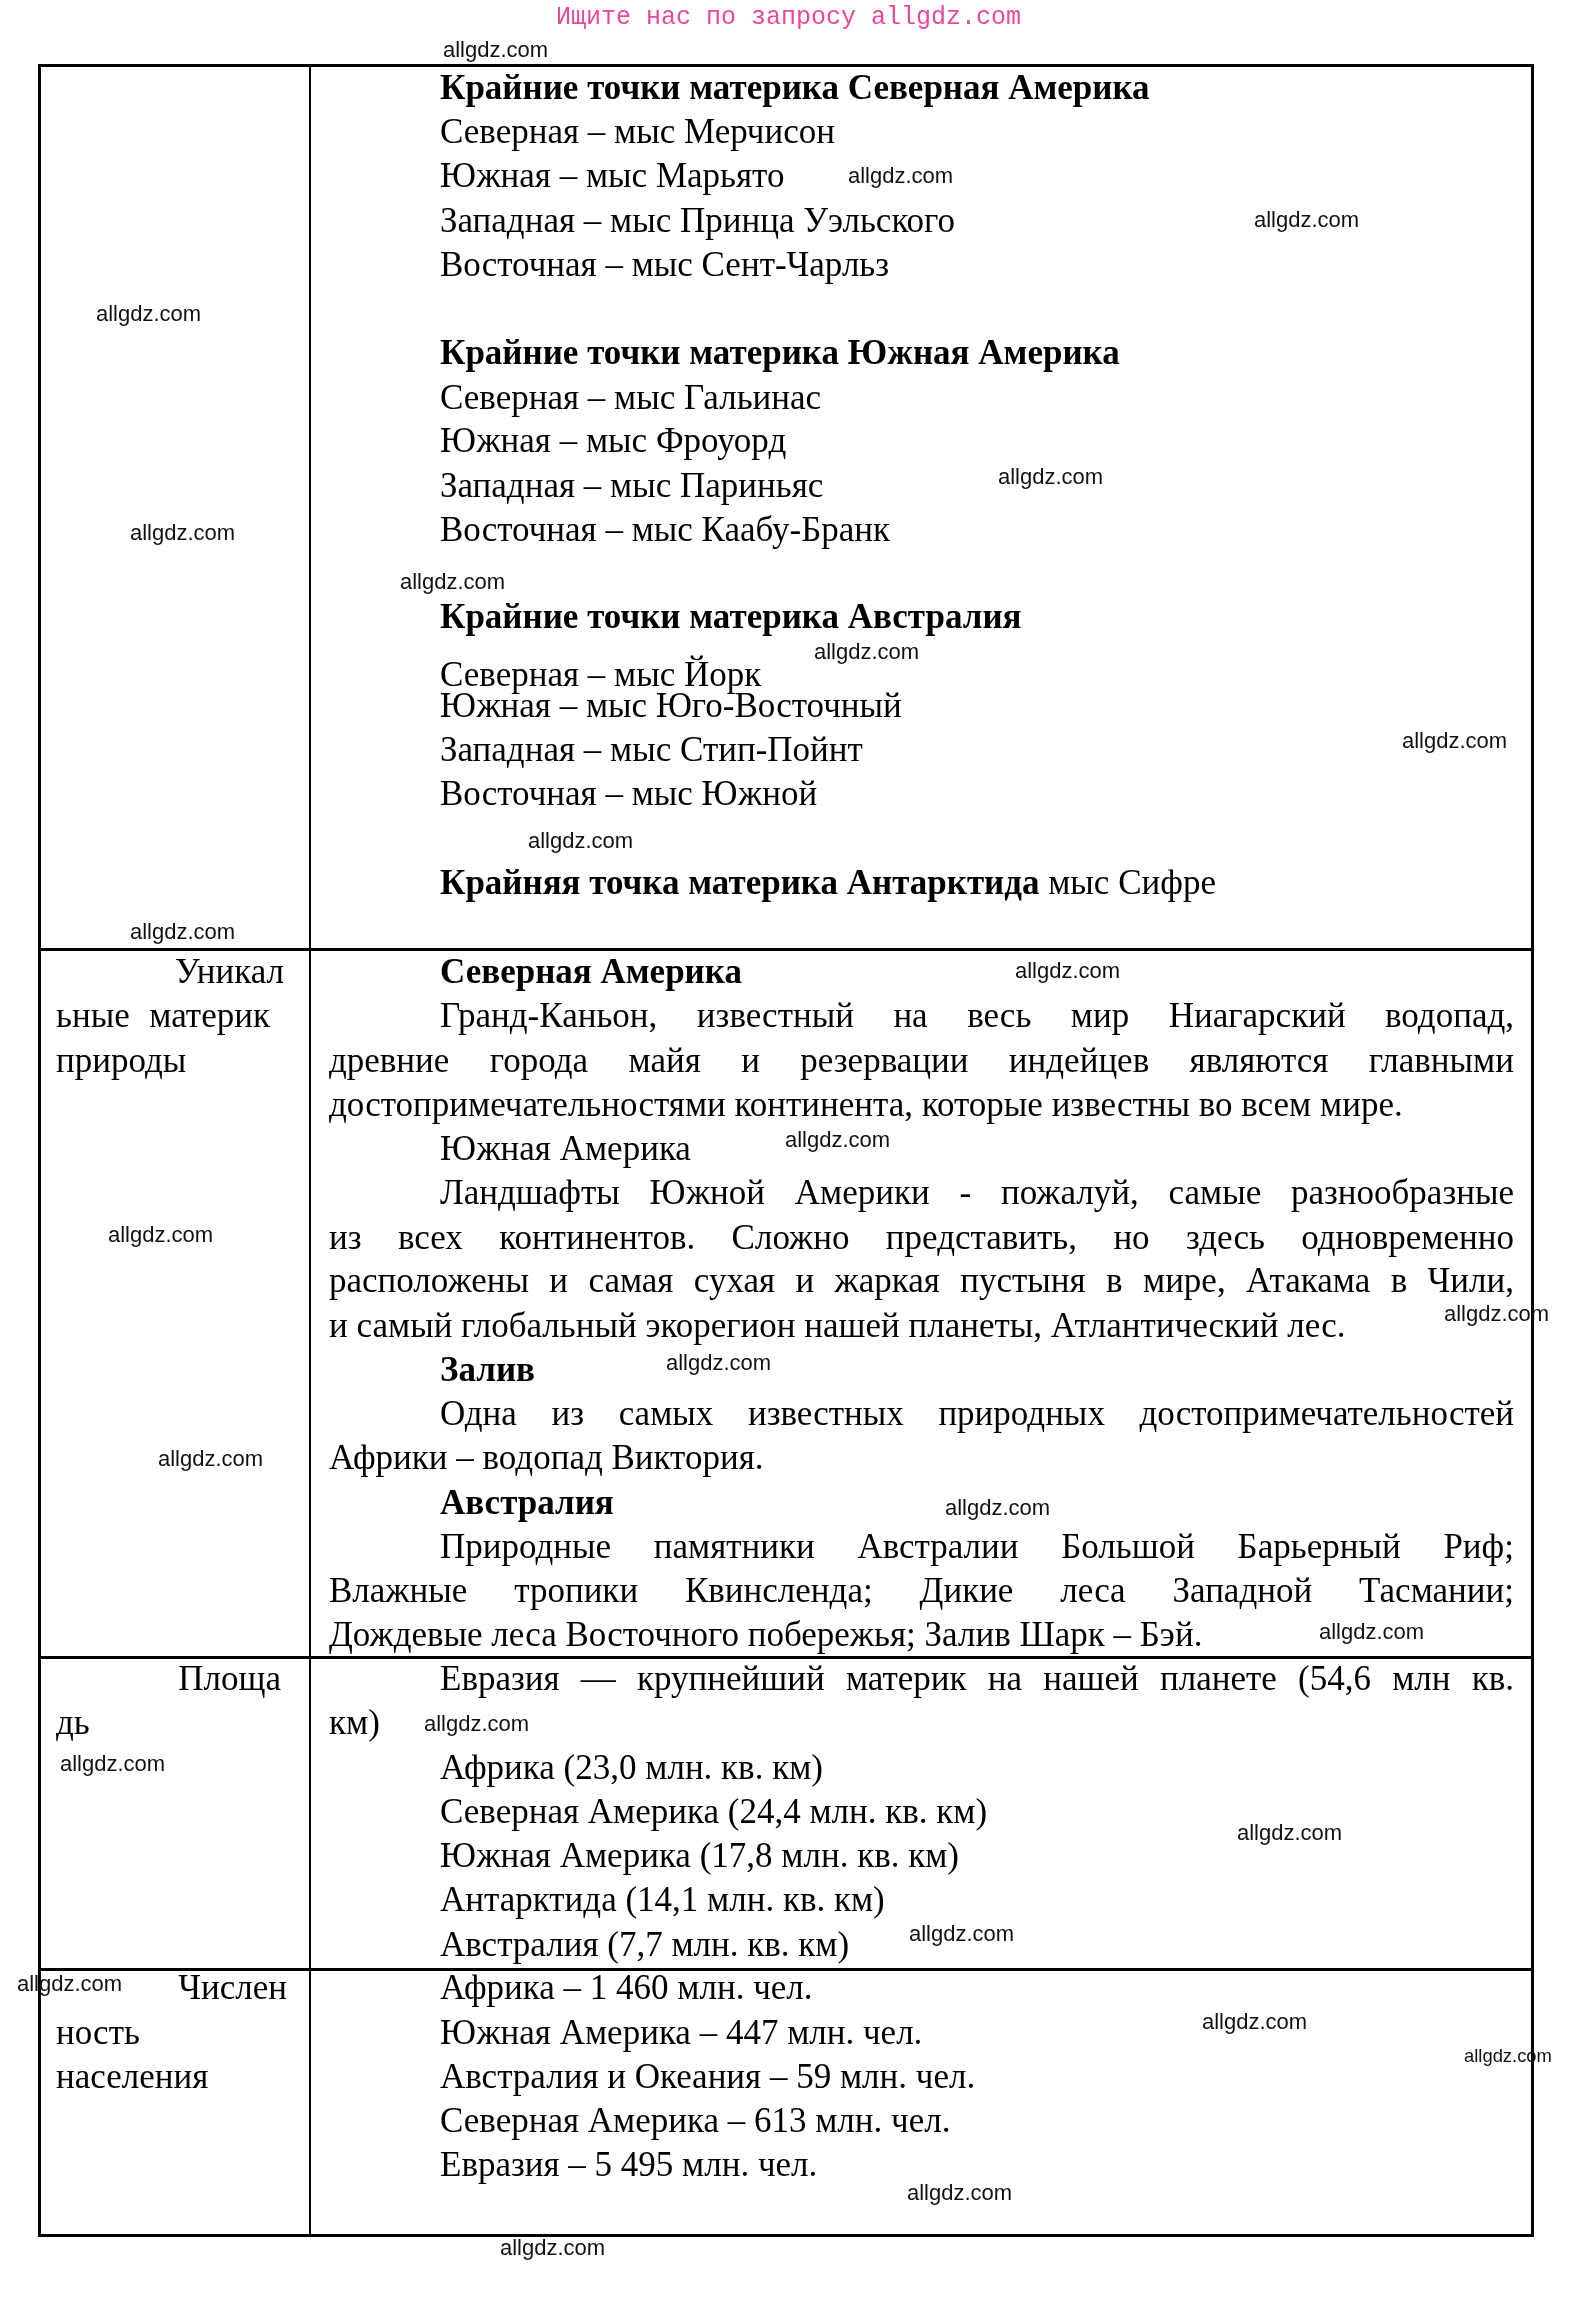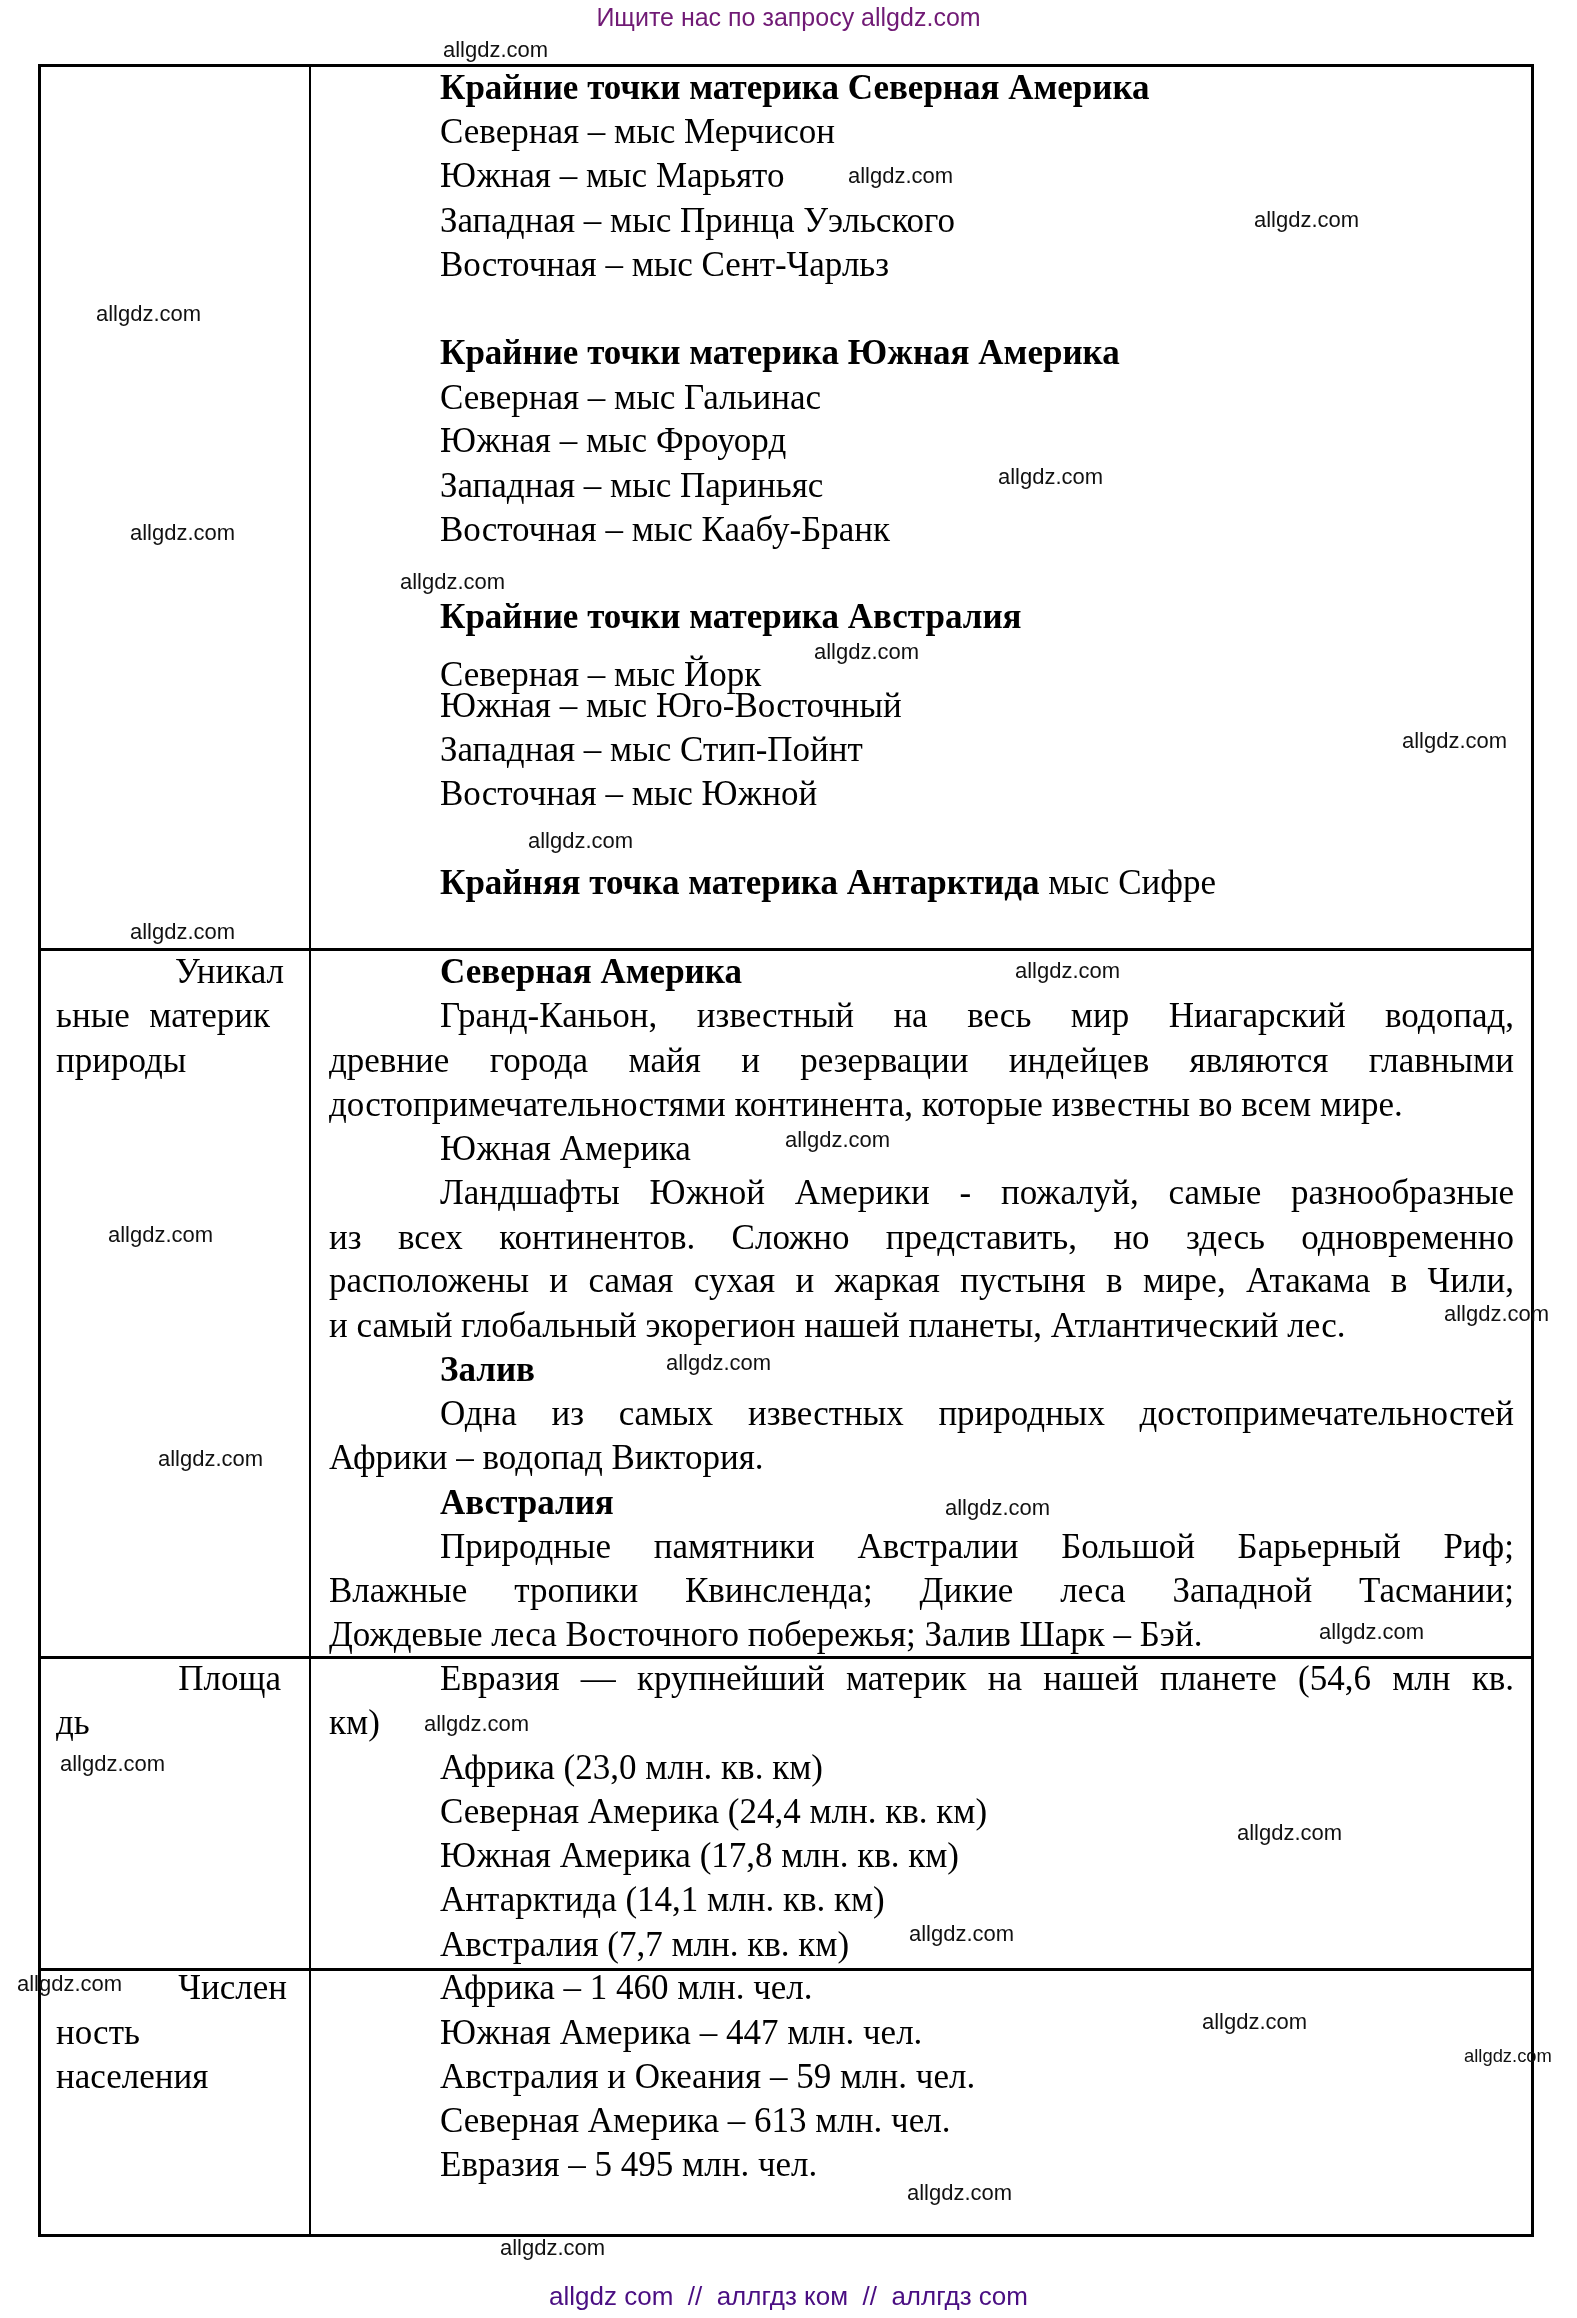--- a/index.html
+++ b/index.html
@@ -1,20 +1,20 @@
 <!DOCTYPE html>
 <html style="font-size:12.3px"><head>
 <meta charset="utf-8">
 <style>
   html, body { margin: 0; padding: 0; background: #ffffff; }
   body { width: 1577px; height: 2319px; position: relative; overflow: hidden; }
   .page { position: absolute; left: 0; top: 0; width: 1577px; height: 2319px; }
   .top-banner {
     position: absolute; left: 0; width: 1577px; top: 1.5px; text-align: center;
-    font-family: Liberation Sans, sans-serif; font-size: 25px; color: #701a75; line-height: 31px;
+    font-family: Liberation Mono, monospace; font-size: 25px; color: #ec4899; line-height: 31px;
   }
   .bottom-banner {
     position: absolute; left: 0; width: 1577px; top: 2279px; text-align: center;
     font-family: "Liberation Sans", sans-serif; font-size: 26px; color: #4a0e82; line-height: 34px;
     white-space: pre;
   }
   .wm {
     position: absolute; font-family: "Liberation Sans", sans-serif; font-size: 22px; color: #111;
     line-height: 26px; white-space: nowrap; z-index: 5;
   }
@@ -139,15 +139,14 @@
   <div class="wm" style="left:424px;top:1711px">allgdz.com</div>
   <div class="wm" style="left:60px;top:1751px">allgdz.com</div>
   <div class="wm" style="left:1237px;top:1820px">allgdz.com</div>
   <div class="wm" style="left:909px;top:1921px">allgdz.com</div>
   <div class="wm" style="left:17px;top:1971px">allgdz.com</div>
   <div class="wm" style="left:1202px;top:2009px">allgdz.com</div>
   <div class="wm" style="left:1464px;top:2043px;font-size:18.4px">allgdz.com</div>
   <div class="wm" style="left:907px;top:2180px">allgdz.com</div>
   <div class="wm" style="left:500px;top:2235px">allgdz.com</div>
 
-  <div class="bottom-banner">allgdz com  //  аллгдз ком  //  аллгдз com</div>
 </div>
 
 
 </body></html>

